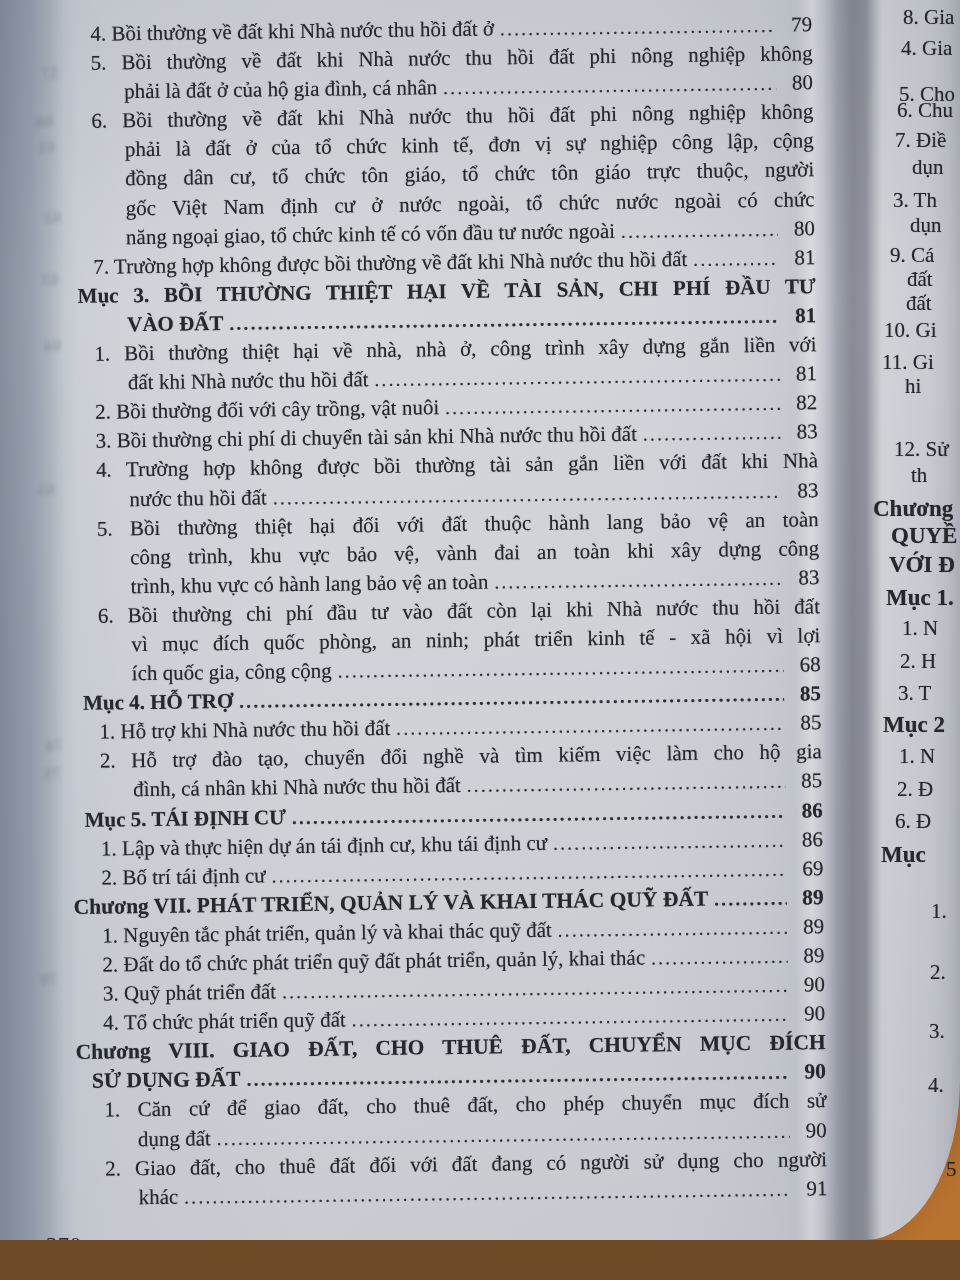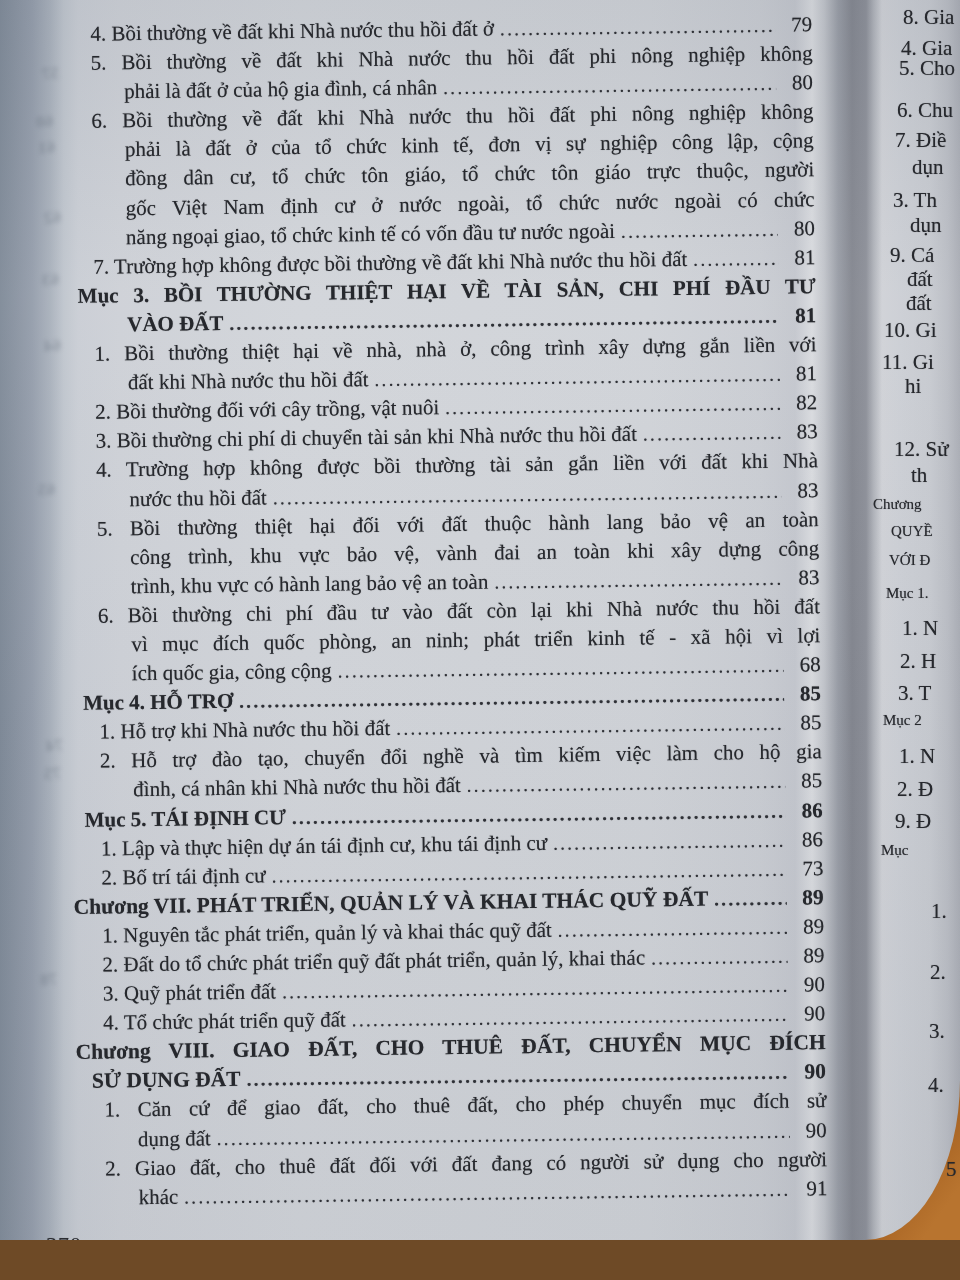--- a/index.html
+++ b/index.html
@@ -52,21 +52,21 @@
   .leader::after{
     content:"................................................................................................................................................................................................................................................................";
   }
   .pg{min-width:34px;text-align:right;flex:0 0 auto;}
   .folio{
     position:absolute;left:46px;top:1232px;font-size:22px;color:#2b2d32;
     text-shadow:0 0 0.9px rgba(35,37,42,.45);letter-spacing:1px;
   }
   .fragment{position:absolute;inset:0;color:#26282d;text-shadow:0 0 0.9px rgba(35,37,42,.5);}
   .fragment span{position:absolute;font-size:21px;white-space:nowrap;}
-  .fragment span.bold{font-weight:normal;font-size:15px;}
+  .fragment span.bold{font-weight:bold;font-size:23px;}
 </style>
 </head>
 <body>
 
 <div class="photo">
   <div class="wood"></div>
   <div class="paper">
     <div id="ghosts">
         <span class="ghost" style="left: 42px; top: 64px;">57</span>
         <span class="ghost" style="left: 36px; top: 112px;">60</span>
@@ -202,21 +202,21 @@
           <div class="toc-line last">
             <span class="txt">1. Lập và thực hiện dự án tái định cư, khu tái định cư</span>
             <span class="leader"></span>
             <span class="pg">86</span>
           </div>
         </div>
         <div class="toc-entry item">
           <div class="toc-line last">
             <span class="txt">2. Bố trí tái định cư</span>
             <span class="leader"></span>
-            <span class="pg">73</span>
+            <span class="pg">69</span>
           </div>
         </div>
         <div class="toc-entry chuong">
           <div class="toc-line last">
             <span class="txt">Chương VII. PHÁT TRIỂN, QUẢN LÝ VÀ KHAI THÁC QUỸ ĐẤT</span>
             <span class="leader"></span>
             <span class="pg">89</span>
           </div>
         </div>
         <div class="toc-entry item">
@@ -269,21 +269,21 @@
             <span class="txt">khác</span>
             <span class="leader"></span>
             <span class="pg">91</span>
           </div>
         </div>
       </div>
     <div class="folio">370</div>
     <div id="fragment" class="fragment">
         <span style="left: 903px; top: 5px;">8. Gia</span>
         <span style="left: 901px; top: 36px;">4. Gia</span>
-        <span style="left: 899px; top: 56px;">5. Cho</span>
+        <span style="left: 899px; top: 82px;">5. Cho</span>
         <span style="left: 897px; top: 98px;">6. Chu</span>
         <span style="left: 895px; top: 128px;">7. Điề</span>
         <span style="left: 912px; top: 155px;">dụn</span>
         <span style="left: 893px; top: 188px;">3. Th</span>
         <span style="left: 910px; top: 213px;">dụn</span>
         <span style="left: 890px; top: 243px;">9. Cá</span>
         <span style="left: 907px; top: 267px;">đất</span>
         <span style="left: 906px; top: 291px;">đất</span>
         <span style="left: 884px; top: 318px;">10. Gi</span>
         <span style="left: 882px; top: 350px;">11. Gi</span>
@@ -293,21 +293,21 @@
         <span class="bold" style="left: 873px; top: 496px;">Chương</span>
         <span class="bold" style="left: 891px; top: 523px;">QUYỀ</span>
         <span class="bold" style="left: 889px; top: 552px;">VỚI Đ</span>
         <span class="bold" style="left: 886px; top: 585px;">Mục 1.</span>
         <span style="left: 902px; top: 616px;">1. N</span>
         <span style="left: 900px; top: 649px;">2. H</span>
         <span style="left: 898px; top: 681px;">3. T</span>
         <span class="bold" style="left: 883px; top: 712px;">Mục 2</span>
         <span style="left: 899px; top: 744px;">1. N</span>
         <span style="left: 897px; top: 777px;">2. Đ</span>
-        <span style="left: 895px; top: 809px;">9. Đ</span>
+        <span style="left: 895px; top: 809px;">6. Đ</span>
         <span class="bold" style="left: 881px; top: 842px;">Mục</span>
         <span style="left: 931px; top: 899px;">1.</span>
         <span style="left: 930px; top: 960px;">2.</span>
         <span style="left: 929px; top: 1019px;">3.</span>
         <span style="left: 928px; top: 1073px;">4.</span>
         <span style="left: 946px; top: 1157px;">5</span>
       </div>
   </div>
 </div>
 

